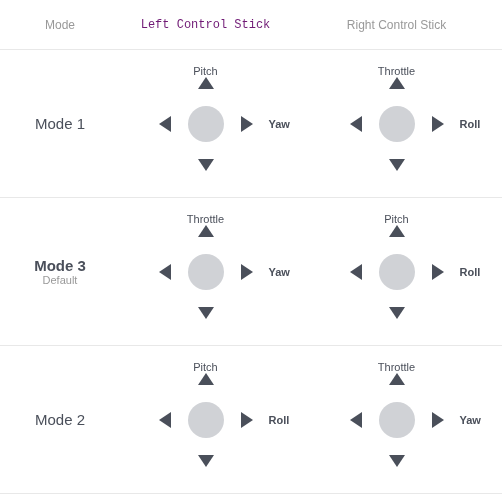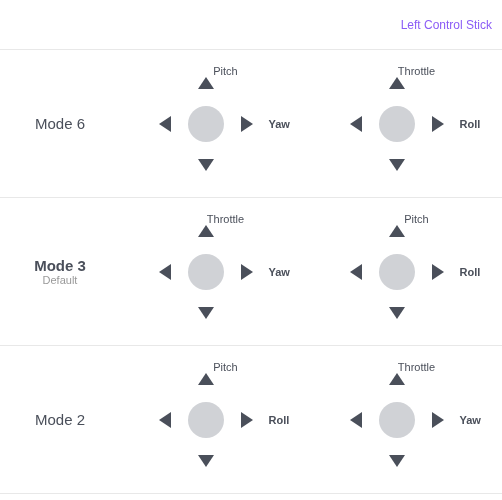--- a/index.html
+++ b/index.html
@@ -20,23 +20,24 @@
       padding: 0 10px;
     }
     .header-mode {
       width: 100px;
       text-align: center;
       font-size: 12px;
       color: #999;
     }
     .header-left {
       flex: 1;
-      text-align: right;
+      text-align: center;
       font-size: 12px;
-      color: #8b5cf6;
+      color: #701a75;
+      font-family: Liberation Mono, monospace;
     }
     .header-right {
       flex: 1;
       text-align: center;
       font-size: 12px;
       color: #999;
     }
 
     .mode-row {
       display: flex;
@@ -135,41 +136,42 @@
     .label-up, .label-down, .label-left, .label-right {
       position: absolute;
       font-size: 11px;
       color: #4a4f5a;
     }
 
     .label-up {
       top: -4px;
       left: 50%;
       transform: translateX(-50%);
-      margin-left: 20px;
     }
 
     .label-right {
       right: -8px;
       top: 50%;
       transform: translate(100%, -50%);
       white-space: nowrap;
       font-weight: bold;
     }
   </style>
 </head>
 <body>
 
 <div class="header-row">
+  <div class="header-mode">Mode</div>
   <div class="header-left">Left Control Stick</div>
+  <div class="header-right">Right Control Stick</div>
 </div>
 
 <div id="modes-container">
     <div class="mode-row">
-      <div class="mode-label"><span>Mode 6</span></div>
+      <div class="mode-label"><span>Mode 1</span></div>
       <div class="stick-container">
         <div class="stick-diagram">
           <span class="label-up">Pitch</span>
           <div class="arrow-up"></div>
           <div class="arrow-down"></div>
           <div class="arrow-left"></div>
           <div class="arrow-right"></div>
           <div class="stick-circle"></div>
           <span class="label-right">Yaw</span>
         </div>

